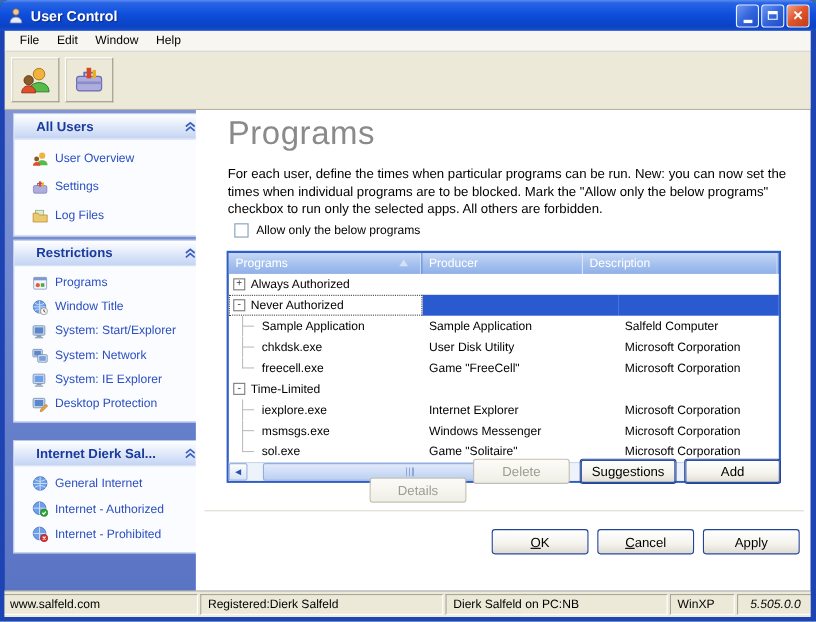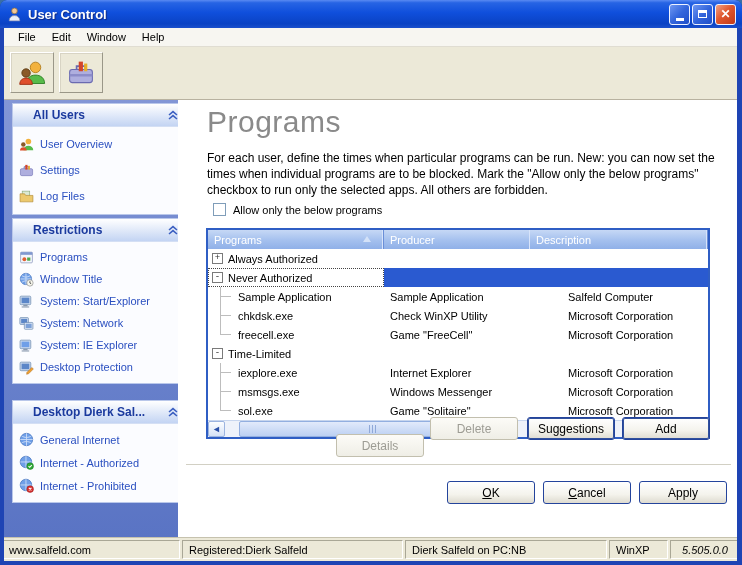--- a/index.html
+++ b/index.html
@@ -62,21 +62,21 @@
   .sidebar { position:absolute; left:0; top:0; width:178px; height:437px;
     background:linear-gradient(180deg,#8296d6 0%,#6c84cd 50%,#5a74c4 100%);
     border-left:4px solid #1e44b4; }
   .panel { position:absolute; left:8px; width:176px; background:#fbfcff;
     border:1px solid #b9c7ea; }
   .panel-header { height:23px; background:linear-gradient(180deg,#ffffff,#c3d4f3);
     display:flex; align-items:center; justify-content:space-between; padding:0 8px 0 20px;
     cursor:pointer; border-bottom:1px solid #d4dff4; }
   .panel-header .ptitle { font-size:12px; font-weight:bold; color:#1b3a9e; white-space:nowrap; }
   .chev { width:12px; height:12px; }
-  .sitem { display:flex; align-items:center; gap:6px; padding-left:6px; cursor:pointer; }
+  .sitem { display:flex; align-items:center; gap:6px; padding-left:16px; cursor:pointer; }
   .sitem .slabel { font-size:11px; color:#2a4fc0; white-space:nowrap; }
   .sicon { width:15px; height:15px; flex:none; }
   .p1 .sitem { height:26px; } .p2 .sitem { height:22px; } .p3 .sitem { height:23px; }
   .p1 { top:3px; } .p2 { top:118px; } .p3 { top:300px; }
   .panel-items { padding:4px 0 5px 0; }
 
   .main { position:absolute; left:178px; top:0; width:559px; height:437px; background:#fff; }
   .page-title { position:absolute; left:29px; top:5px; font-size:30px; font-weight:400;
     color:#8a8a8a; letter-spacing:0.5px; }
   .page-desc { position:absolute; left:29px; top:50px; width:520px; font-size:12px;
@@ -345,21 +345,21 @@
                   <rect x="2.4" y="3.4" width="7.2" height="5.2" fill="#5b86c8"></rect>
                   <path d="M7.5 11.5l4.5-4.5 1.4 1.4-4.5 4.5-1.8.4z" fill="#f0a030" stroke="#b07020" stroke-width="0.5"></path>
                 </svg></span>
             <span class="slabel">Desktop Protection</span>
           </div>
         </div>
       </div>
 
       <div class="panel p3">
         <div class="panel-header">
-          <span class="ptitle">Desktop Dierk Sal...</span>
+          <span class="ptitle">Internet Dierk Sal...</span>
           <svg class="chev" viewBox="0 0 12 12">
               <path d="M2 6 6 2.6 10 6M2 10 6 6.6 10 10" fill="none" stroke="#3a5ec0" stroke-width="1.5"></path>
             </svg>
         </div>
         <div class="panel-items">
           <div class="sitem">
             <span class="sicon"><svg viewBox="0 0 14 14">
                   <circle cx="7" cy="7" r="5.8" fill="#6f9fe8" stroke="#3a6ab8" stroke-width="0.6"></circle>
                   <path d="M1.2 7h11.6M7 1.2v11.6M2.4 3.6c2.8 2 6.4 2 9.2 0M2.4 10.4c2.8-2 6.4-2 9.2 0" stroke="#cfe0f8" fill="none" stroke-width="0.8"></path>
                 </svg></span>
@@ -438,21 +438,21 @@
           <div class="tc c2">Sample Application</div>
           <div class="tc c3">Salfeld Computer</div>
         </div>
 
         <div class="trow item">
           <div class="tc c1">
               <span class="tree-v"></span>
               <span class="tree-h"></span>
               <span>chkdsk.exe</span>
             </div>
-          <div class="tc c2">Check WinXP Utility</div>
+          <div class="tc c2">User Disk Utility</div>
           <div class="tc c3">Microsoft Corporation</div>
         </div>
 
         <div class="trow item last">
           <div class="tc c1">
               <span class="tree-v"></span>
               <span class="tree-h"></span>
               <span>freecell.exe</span>
             </div>
           <div class="tc c2">Game "FreeCell"</div>

